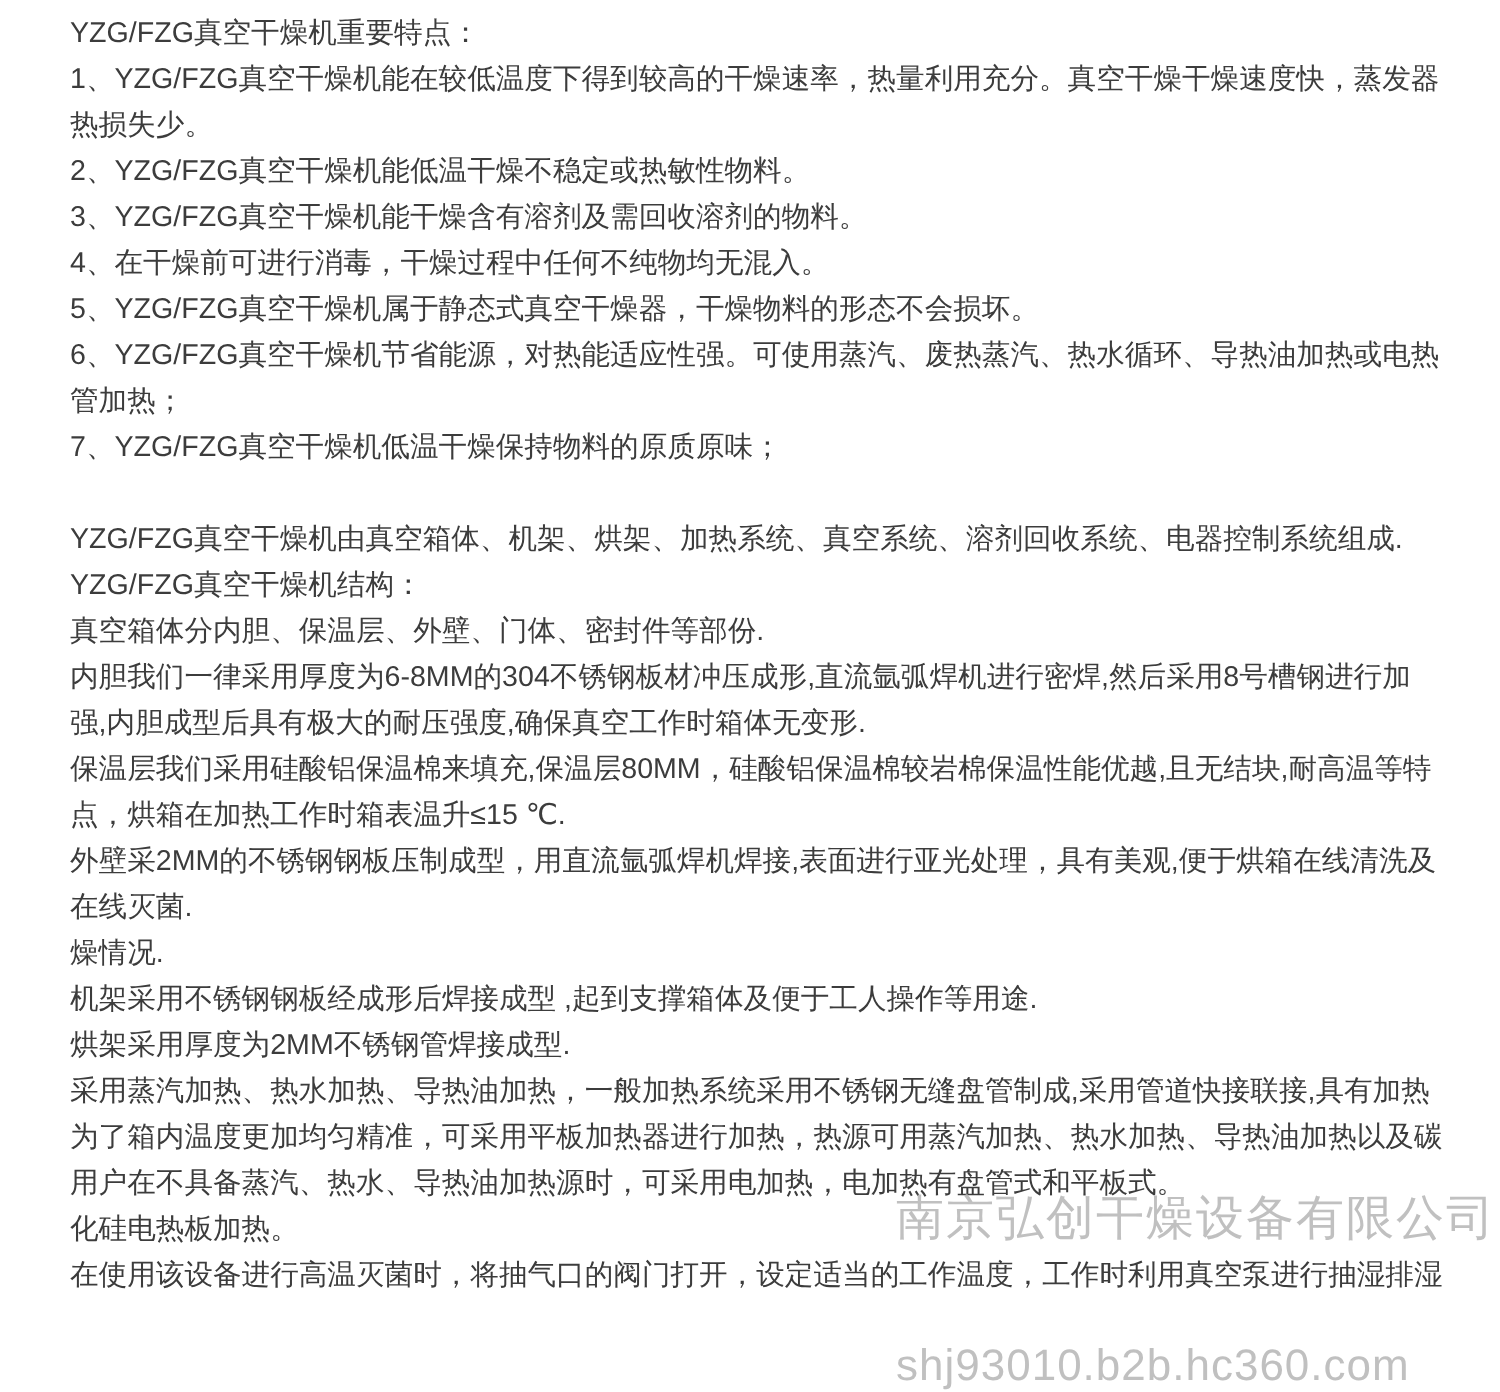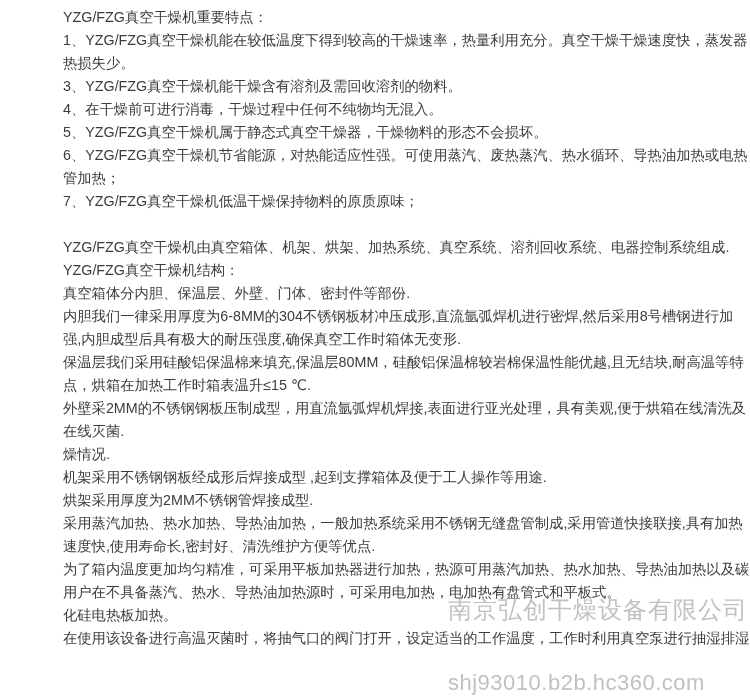--- a/index.html
+++ b/index.html
@@ -20,21 +20,20 @@
     left: 35px;
     width: 713px;
   }
   .line {
     height: 23px;
     line-height: 23px;
     font-size: 14.3px;
     color: #3c3c3c;
     white-space: pre;
     overflow: visible;
-    margin-left: 28px;
   }
   .watermark {
     position: absolute;
     right: 2px;
     bottom: 1px;
     text-align: left;
     z-index: 5;
     pointer-events: none;
   }
   .watermark-company {
@@ -53,41 +52,41 @@
     margin-top: 48px;
   }
 </style>
 </head>
 <body style="background: rgb(255, 255, 255);">
 
 <div class="doc-body" style="color: rgb(60, 60, 60);">
     <div class="line">YZG/FZG真空干燥机重要特点：</div>
     <div class="line">1、YZG/FZG真空干燥机能在较低温度下得到较高的干燥速率，热量利用充分。真空干燥干燥速度快，蒸发器</div>
     <div class="line">热损失少。</div>
+    <div class="line">2、YZG/FZG真空干燥机能低温干燥不稳定或热敏性物料。</div>
     <div class="line">3、YZG/FZG真空干燥机能干燥含有溶剂及需回收溶剂的物料。</div>
     <div class="line">4、在干燥前可进行消毒，干燥过程中任何不纯物均无混入。</div>
     <div class="line">5、YZG/FZG真空干燥机属于静态式真空干燥器，干燥物料的形态不会损坏。</div>
     <div class="line">6、YZG/FZG真空干燥机节省能源，对热能适应性强。可使用蒸汽、废热蒸汽、热水循环、导热油加热或电热</div>
     <div class="line">管加热；</div>
     <div class="line">7、YZG/FZG真空干燥机低温干燥保持物料的原质原味；</div>
     <div class="line"></div>
     <div class="line">YZG/FZG真空干燥机由真空箱体、机架、烘架、加热系统、真空系统、溶剂回收系统、电器控制系统组成.</div>
     <div class="line">YZG/FZG真空干燥机结构：</div>
     <div class="line">真空箱体分内胆、保温层、外壁、门体、密封件等部份.</div>
     <div class="line">内胆我们一律采用厚度为6-8MM的304不锈钢板材冲压成形,直流氩弧焊机进行密焊,然后采用8号槽钢进行加</div>
     <div class="line">强,内胆成型后具有极大的耐压强度,确保真空工作时箱体无变形.</div>
     <div class="line">保温层我们采用硅酸铝保温棉来填充,保温层80MM，硅酸铝保温棉较岩棉保温性能优越,且无结块,耐高温等特</div>
     <div class="line">点，烘箱在加热工作时箱表温升≤15 ℃.</div>
     <div class="line">外壁采2MM的不锈钢钢板压制成型，用直流氩弧焊机焊接,表面进行亚光处理，具有美观,便于烘箱在线清洗及</div>
     <div class="line">在线灭菌.</div>
     <div class="line">燥情况.</div>
     <div class="line">机架采用不锈钢钢板经成形后焊接成型 ,起到支撑箱体及便于工人操作等用途.</div>
     <div class="line">烘架采用厚度为2MM不锈钢管焊接成型.</div>
     <div class="line">采用蒸汽加热、热水加热、导热油加热，一般加热系统采用不锈钢无缝盘管制成,采用管道快接联接,具有加热</div>
-    <div class="line">速度快,使用寿命长,密封好、清洗维护方便等优点.</div>
     <div class="line">为了箱内温度更加均匀精准，可采用平板加热器进行加热，热源可用蒸汽加热、热水加热、导热油加热以及碳</div>
     <div class="line">用户在不具备蒸汽、热水、导热油加热源时，可采用电加热，电加热有盘管式和平板式。</div>
     <div class="line">化硅电热板加热。</div>
     <div class="line">在使用该设备进行高温灭菌时，将抽气口的阀门打开，设定适当的工作温度，工作时利用真空泵进行抽湿排湿</div>
   </div>
 
 <div class="watermark">
   <div class="watermark-company">南京弘创干燥设备有限公司</div>
   <div class="watermark-url">shj93010.b2b.hc360.com</div>
 </div>

